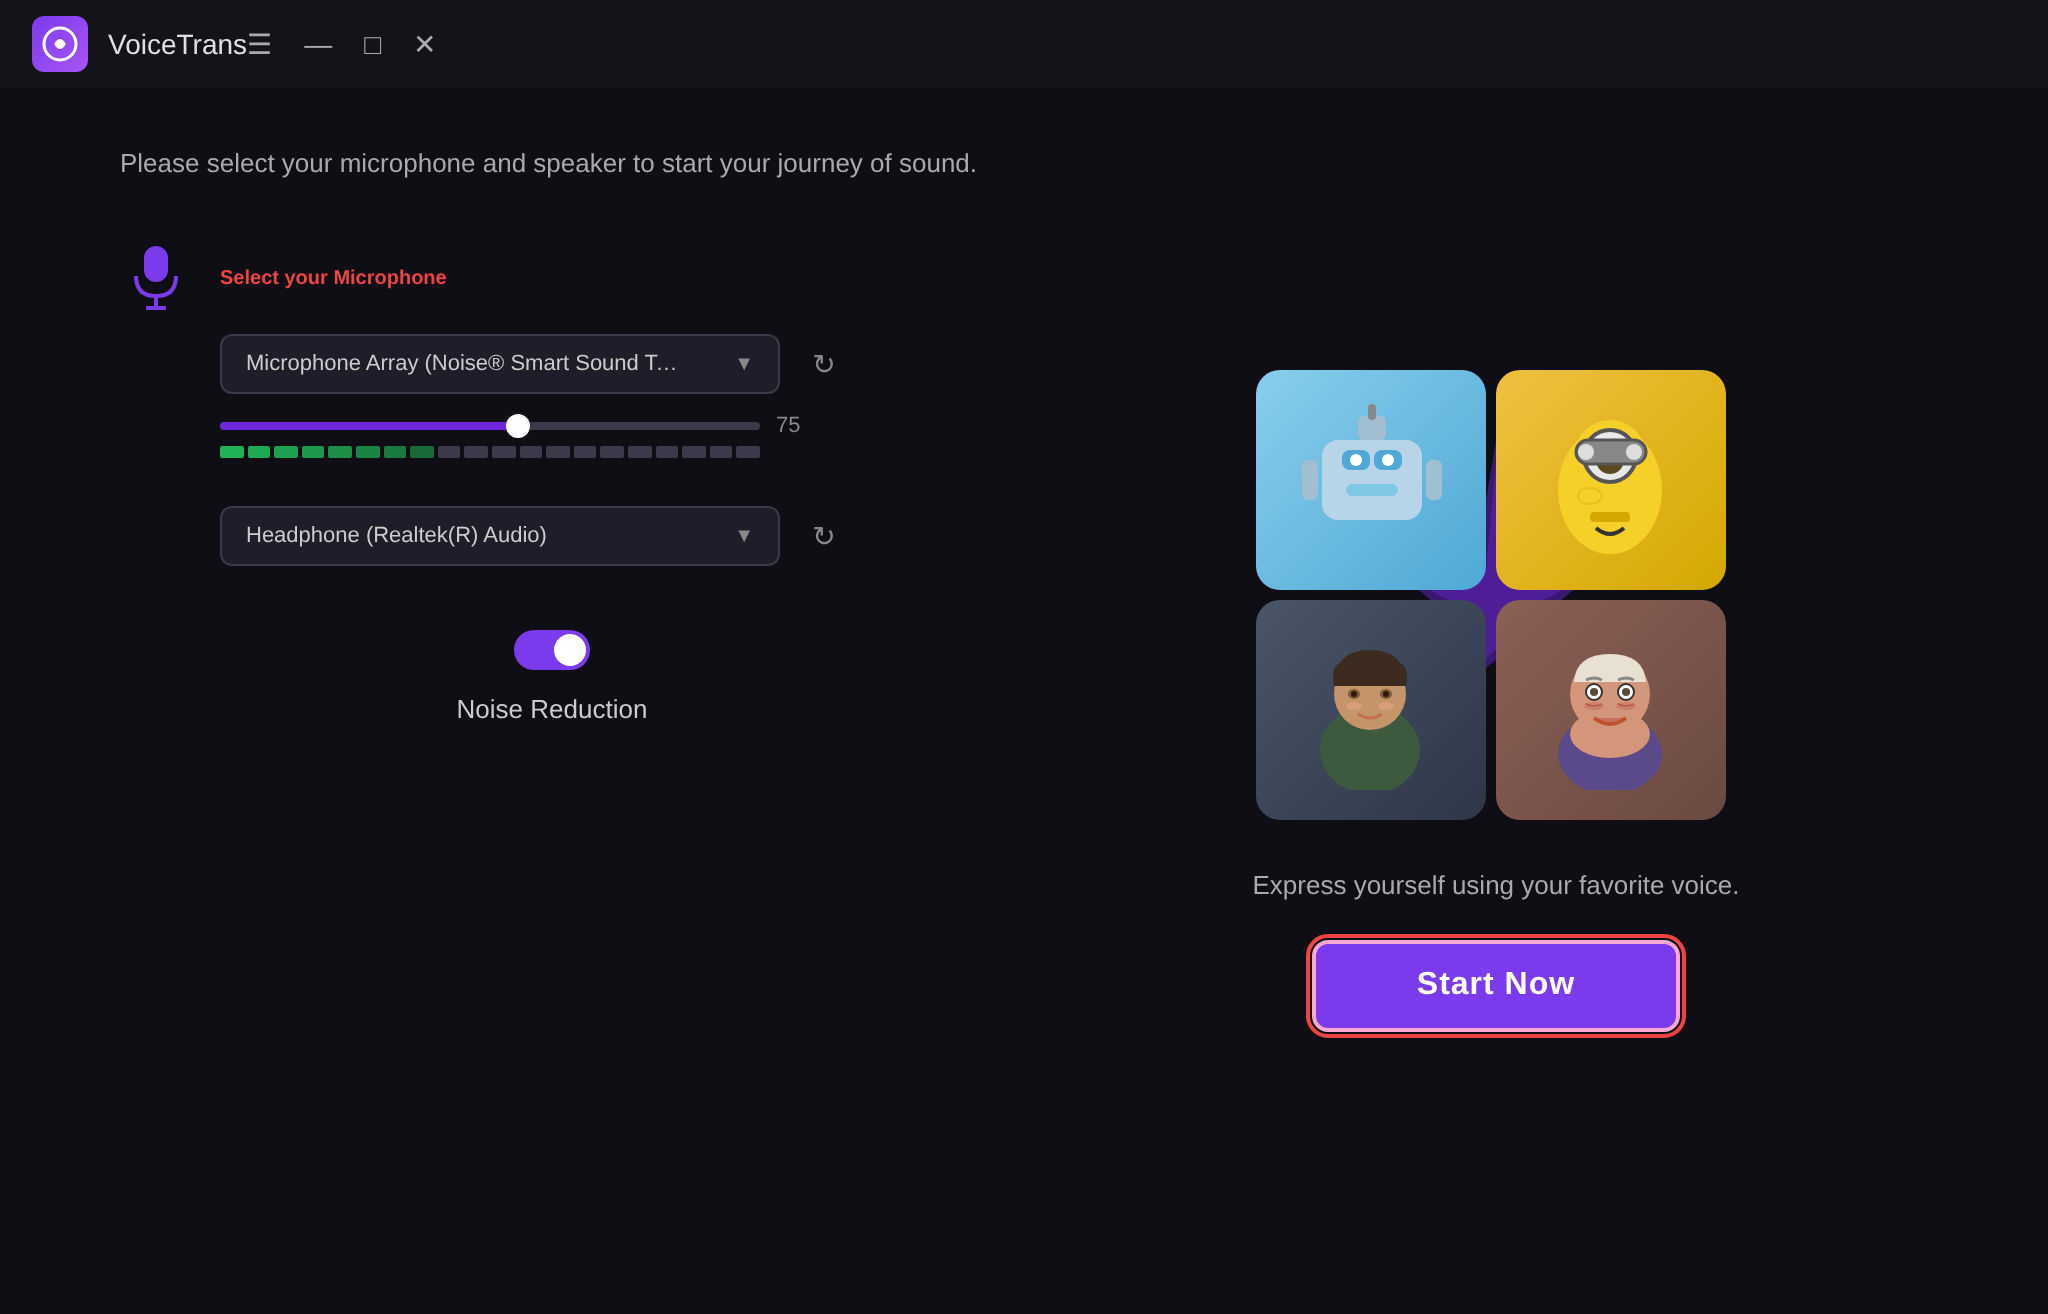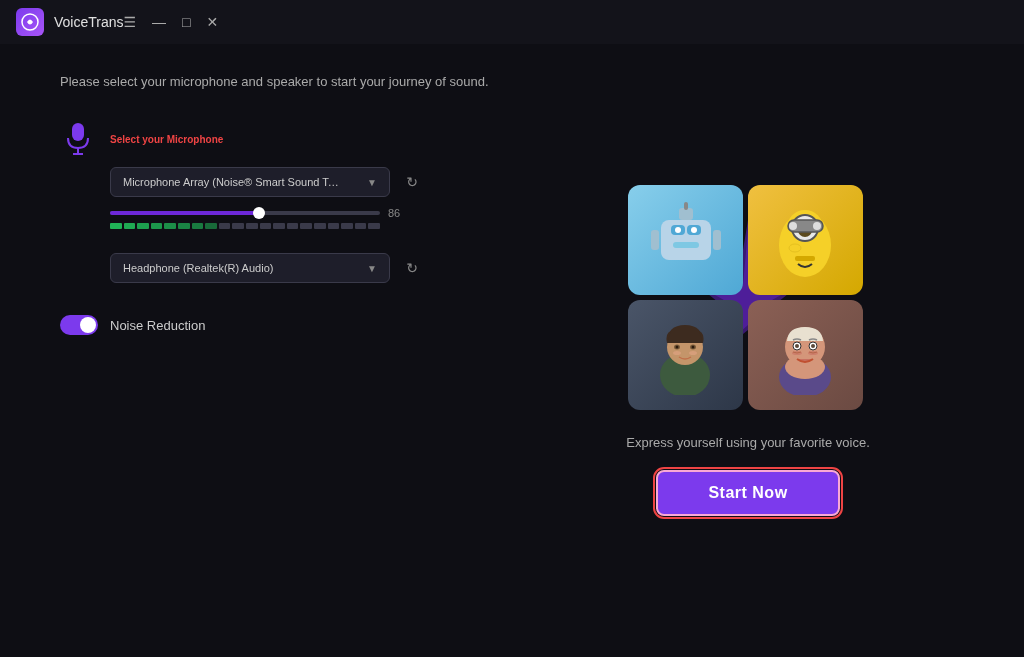--- a/index.html
+++ b/index.html
@@ -196,20 +196,21 @@
       flex: 1;
       border-radius: 1px;
     }
 
     .noise-row {
       display: flex;
       align-items: center;
       gap: 12px;
       margin-left: 0px;
       margin-top: 8px;
+      flex-direction: column;
     }
 
     .toggle {
       width: 38px;
       height: 20px;
       background: #7c3aed;
       border-radius: 10px;
       position: relative;
       cursor: pointer;
     }
@@ -333,21 +334,21 @@
           <span style="color:#888; font-size:10px;">▼</span>
         </div>
         <div class="refresh-btn">↻</div>
       </div>
       <div class="slider-row">
         <div class="slider-container">
           <div class="slider-track">
             <div class="slider-fill" style="width: 55%;"></div>
             <div class="slider-thumb" style="left: calc(55% - 6px);"></div>
           </div>
-          <span class="slider-value">86</span>
+          <span class="slider-value">75</span>
         </div>
 
         <div class="audio-bar">
           <div class="audio-bar-segment" style="background:#22c55e; opacity:0.9;"></div>
           <div class="audio-bar-segment" style="background:#22c55e; opacity:0.85;"></div>
           <div class="audio-bar-segment" style="background:#22c55e; opacity:0.8;"></div>
           <div class="audio-bar-segment" style="background:#22c55e; opacity:0.75;"></div>
           <div class="audio-bar-segment" style="background:#22c55e; opacity:0.7;"></div>
           <div class="audio-bar-segment" style="background:#22c55e; opacity:0.65;"></div>
           <div class="audio-bar-segment" style="background:#22c55e; opacity:0.6;"></div>

